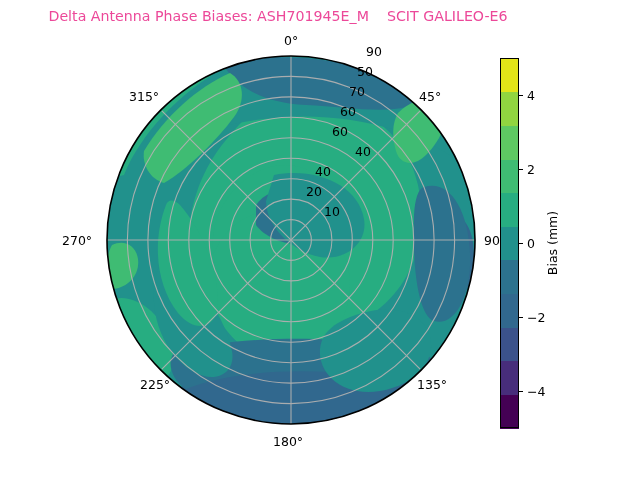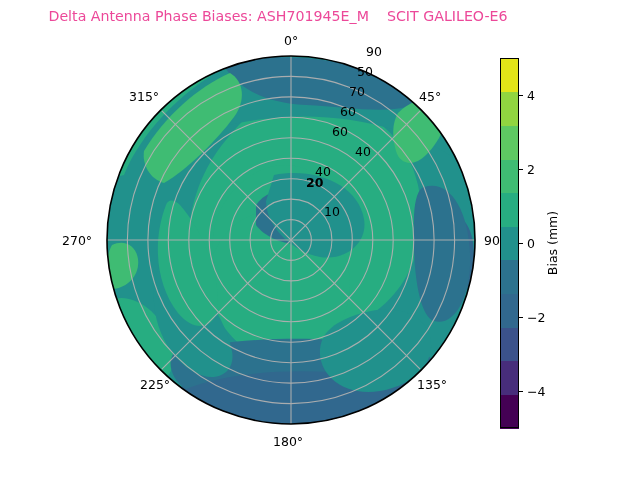--- a/index.html
+++ b/index.html
@@ -214,21 +214,21 @@
     <div class="theta-label" style="left:178px; top:-22px;">0°</div>
     <div class="theta-label" style="left:313px; top:34px;">45°</div>
     <div class="theta-label" style="left:378px; top:178px;">90</div>
     <div class="theta-label" style="left:311px; top:322px;">135°</div>
     <div class="theta-label" style="left:167px; top:379px;">180°</div>
     <div class="theta-label" style="left:34px; top:322px;">225°</div>
     <div class="theta-label" style="left:-44px; top:178px;">270°</div>
     <div class="theta-label" style="left:23px; top:34px;">315°</div>
 
     <div class="r-label" style="left:192px; top:149px;margin-left:26px;">10</div>
-    <div class="r-label" style="left:200px; top:120px;font-weight:bold;">20</div>
+    <div class="r-label" style="left:200px; top:129px;">20</div>
     <div class="r-label" style="left:209px; top:109px;">40</div>
     <div class="r-label" style="left:225px; top:89px;margin-left:24px;">40</div>
     <div class="r-label" style="left:226px; top:69px;">60</div>
     <div class="r-label" style="left:234px; top:49px;">60</div>
     <div class="r-label" style="left:243px; top:29px;">70</div>
     <div class="r-label" style="left:251px; top:9px;">50</div>
     <div class="r-label" style="left:260px; top:-11px;">90</div>
   </div>
 
   <div id="colorbar-wrap">

